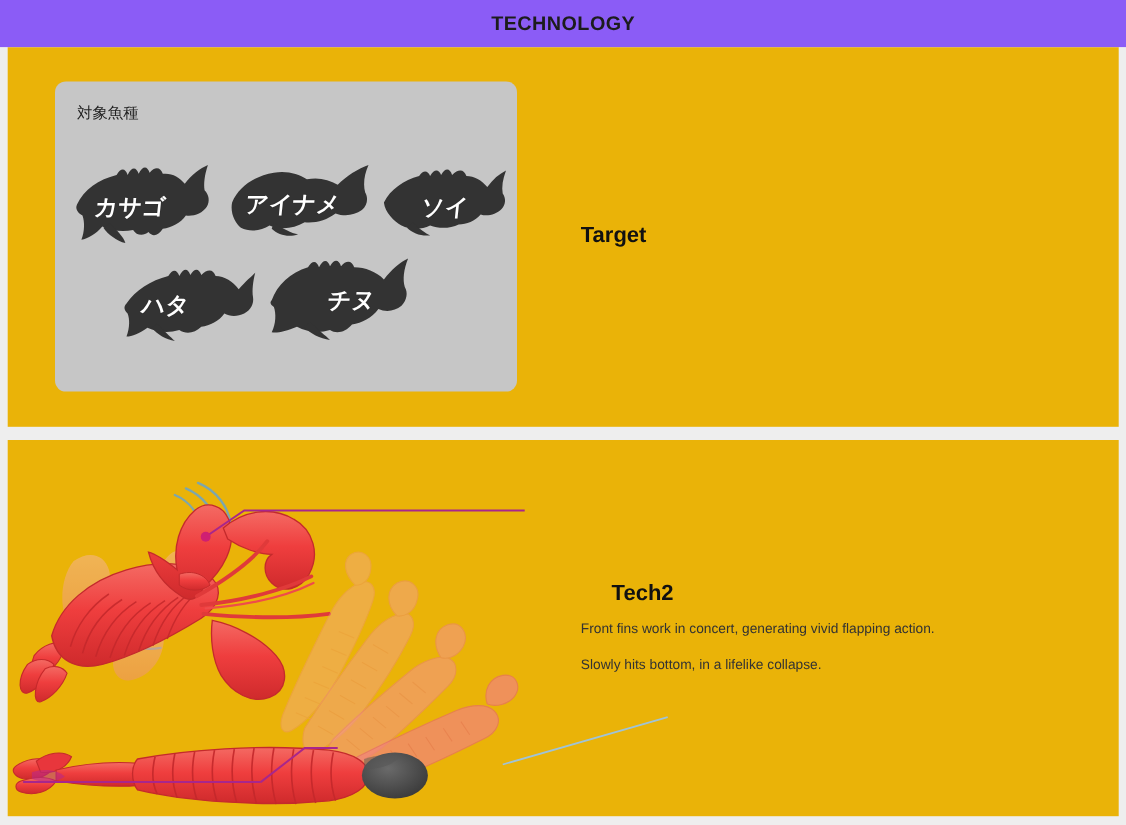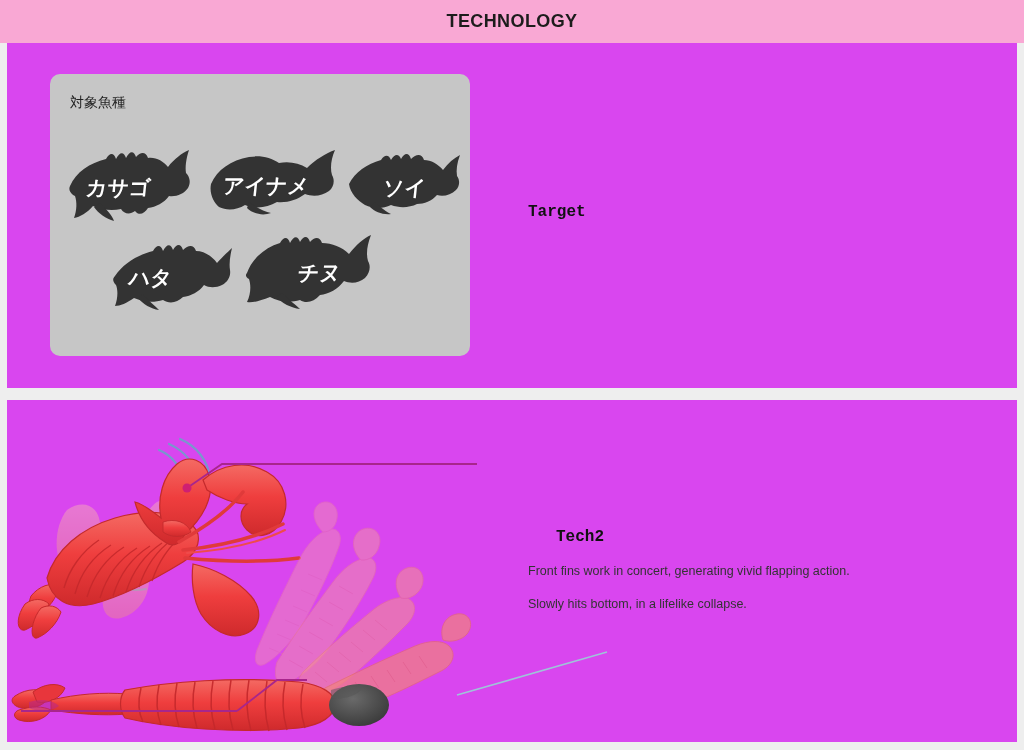--- a/index.html
+++ b/index.html
@@ -8,31 +8,31 @@
     background:#eeeeee;
     font-family:"Liberation Sans","DejaVu Sans",sans-serif;
     overflow:hidden;
     position:relative;
   }
   .page{position:relative;width:1024px;height:750px;}
 
   
   .header{
     position:absolute;left:0;top:0;width:1024px;height:43px;
-    background:#f9a8d4;
+    background:#8b5cf6;
     display:flex;align-items:center;justify-content:center;
   }
   .header-title{
     font-size:18px;font-weight:bold;color:#1c1c1c;letter-spacing:.4px;
     font-family:"Liberation Sans","DejaVu Sans",sans-serif;
   }
 
   
   .panel{
-    position:absolute;left:7px;width:1010px;background:#d946ef;
+    position:absolute;left:7px;width:1010px;background:#eab308;
   }
   #panel-target{top:43px;height:345px;}
   #panel-tech2{top:400px;height:342px;}
 
   .panel-gap{
     position:absolute;left:0;width:1024px;background:#eeeeee;
   }
   #gap-mid{top:388px;height:12px;}
   #gap-bottom{top:742px;height:8px;}
   #edge-left{position:absolute;left:0;top:43px;width:7px;height:699px;background:#eeeeee;}
@@ -54,22 +54,22 @@
     position:absolute;color:#ffffff;font-weight:bold;
     font-family:"DejaVu Sans","Liberation Sans",sans-serif;
     white-space:nowrap;
     transform:skewX(-6deg);
     text-shadow:0 0 1px rgba(0,0,0,.35);
   }
 
   
   .section-heading{
     position:absolute;
-    font-size:16px;font-weight:bold;color:#111;
-    font-family:Liberation Mono, monospace;
+    font-size:20px;font-weight:bold;color:#111;
+    font-family:Liberation Sans, sans-serif;
   }
   .section-body{
     position:absolute;
     font-size:12.5px;color:#333;line-height:1.5;
     font-family:"Liberation Sans","DejaVu Sans",sans-serif;
   }
 
   
   .art{position:absolute;left:0;top:0;width:1010px;height:342px;}
   .art svg{display:block;overflow:visible;}

